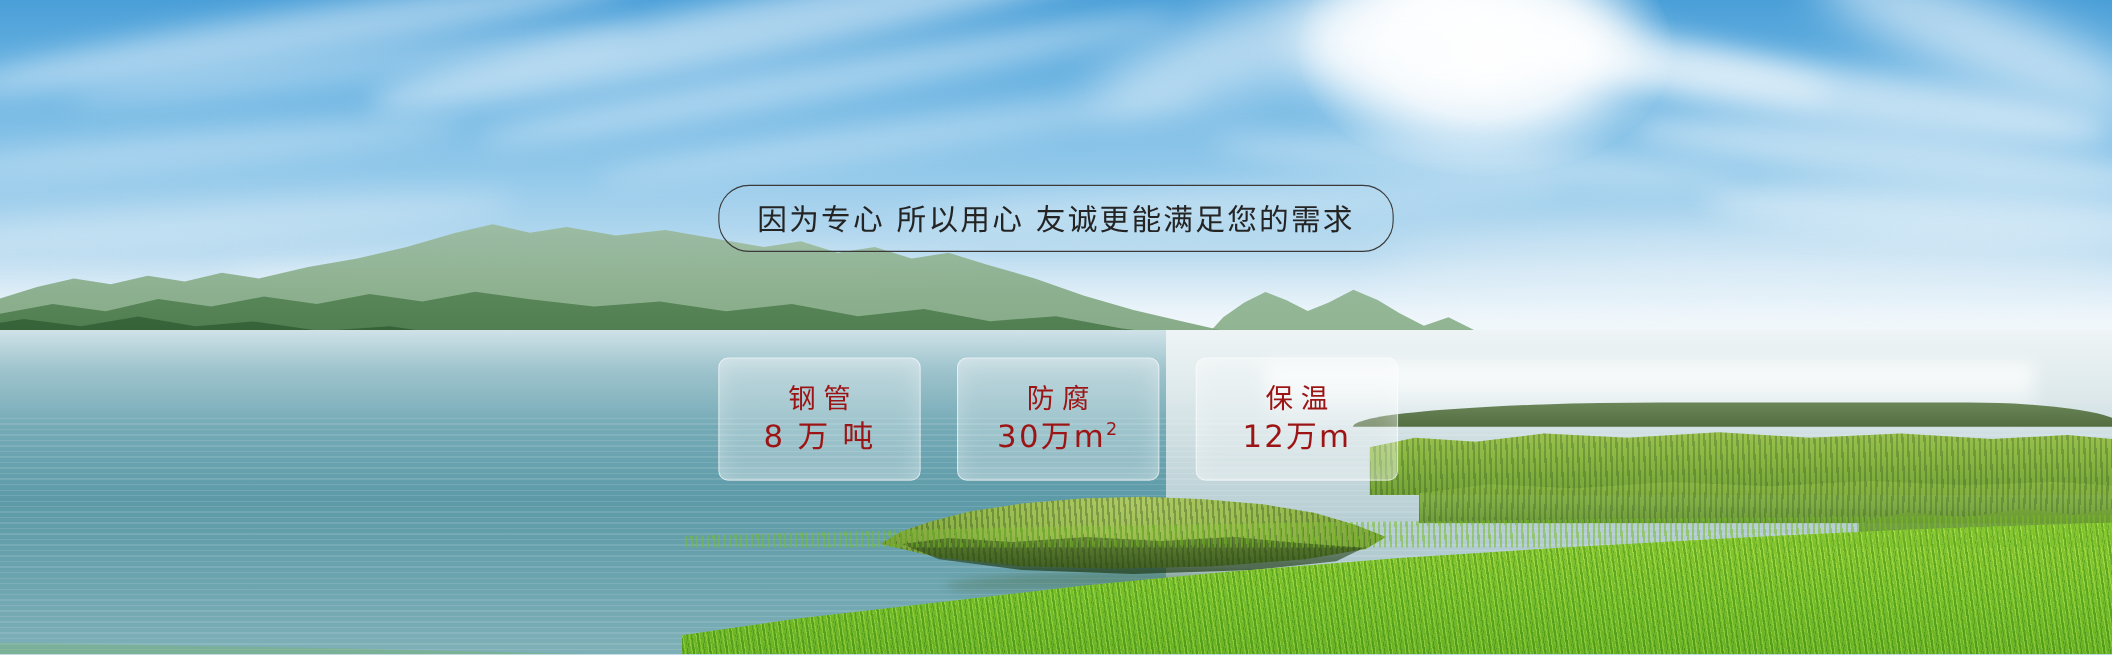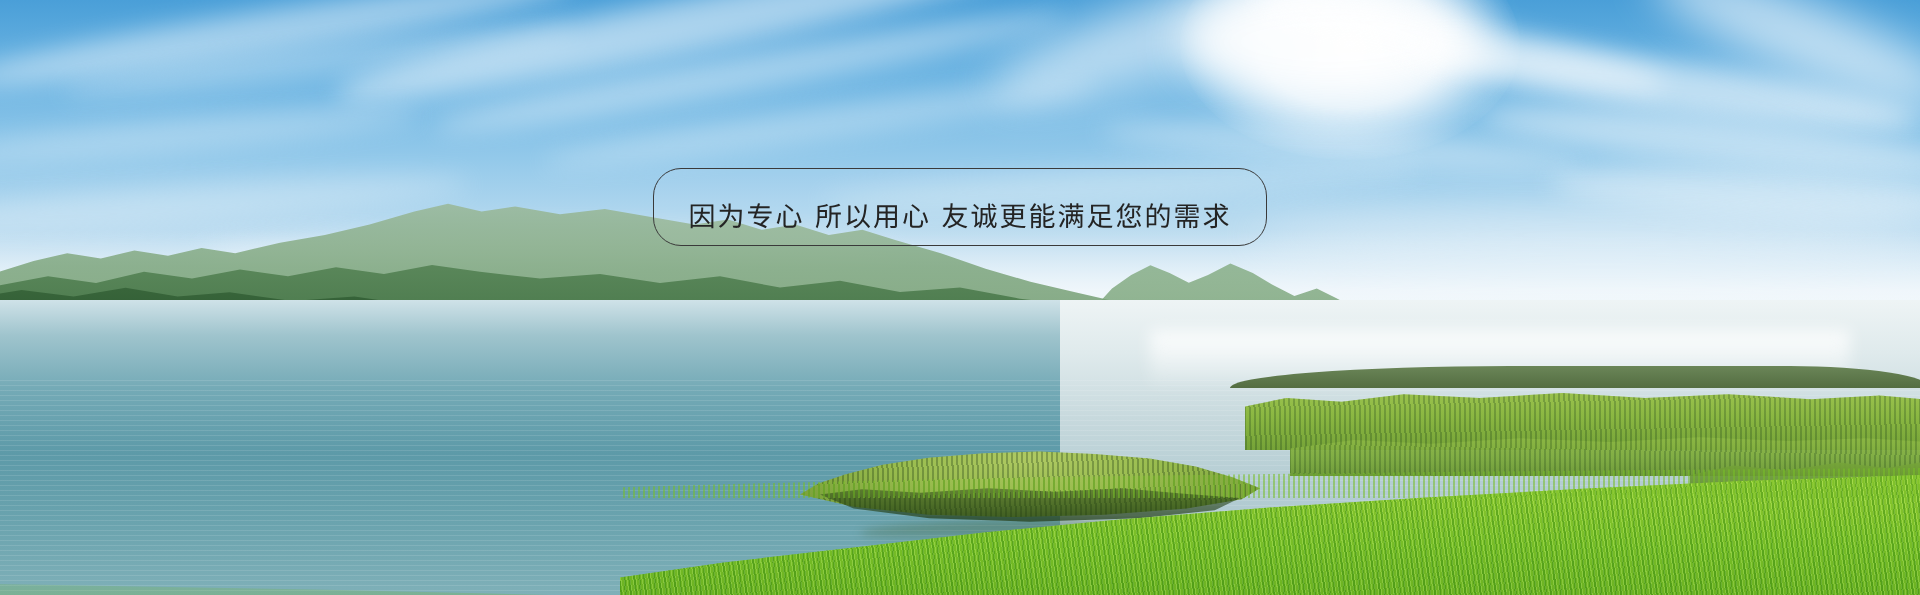--- a/index.html
+++ b/index.html
@@ -249,21 +249,21 @@
   }
   .headline .gap{display:inline-block;width:34px;}
 
   .sub-wrap{
     position:absolute;left:0;top:168px;width:1920px;text-align:center;
   }
   .subtitle{
     display:inline-block;
     border:1.6px solid #3a3a3a;
     border-radius:28px;
-    padding:26px 34px 11px;
+    padding:9px 34px 11px;
     font-size:27px;
     color:#242424;
     letter-spacing:2px;
     white-space:nowrap;
     background:rgba(255,255,255,.06);
   }
 
   
   .cards{
     position:absolute;left:653px;top:325px;
@@ -353,14 +353,32 @@
   <div class="grass"></div>
   <div class="grass-blades"></div>
   <div class="grass-top"></div>
   <div class="grass-left"></div>
 
 
   <div class="sub-wrap">
     <div class="subtitle">因为专心 所以用心  友诚更能满足您的需求</div>
   </div>
 
+  <div class="cards">
+
+    <div class="card">
+      <div class="card-title">钢管</div>
+      <div class="card-value"><span>8 万 吨</span></div>
+    </div>
+
+    <div class="card">
+      <div class="card-title">防腐</div>
+      <div class="card-value"><span>30万m</span><sup>2</sup></div>
+    </div>
+
+    <div class="card">
+      <div class="card-title">保温</div>
+      <div class="card-value"><span>12万m</span></div>
+    </div>
+
+  </div>
 
 </div>
 
 </body></html>

